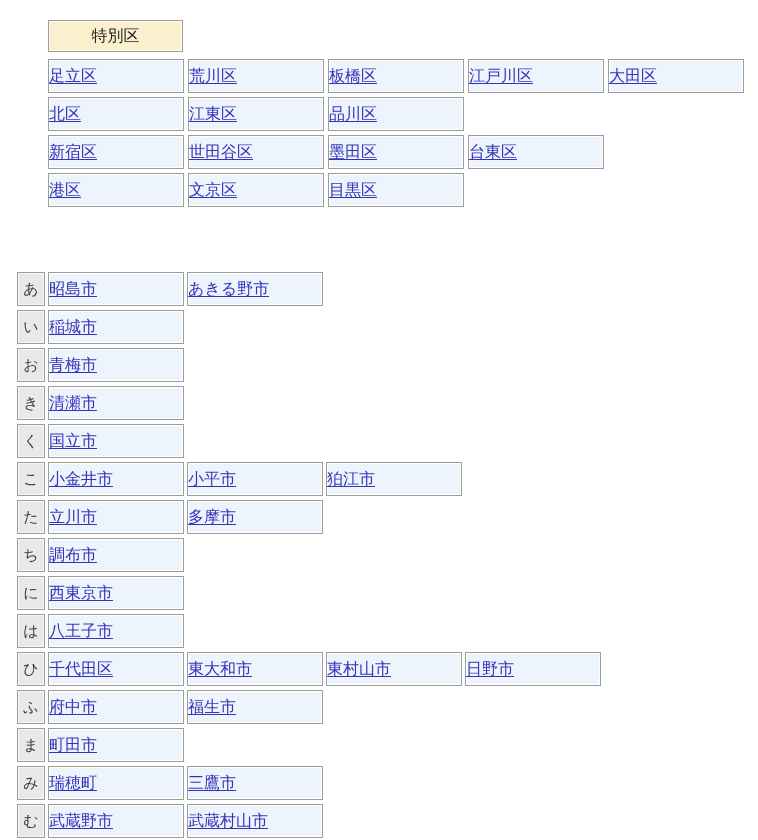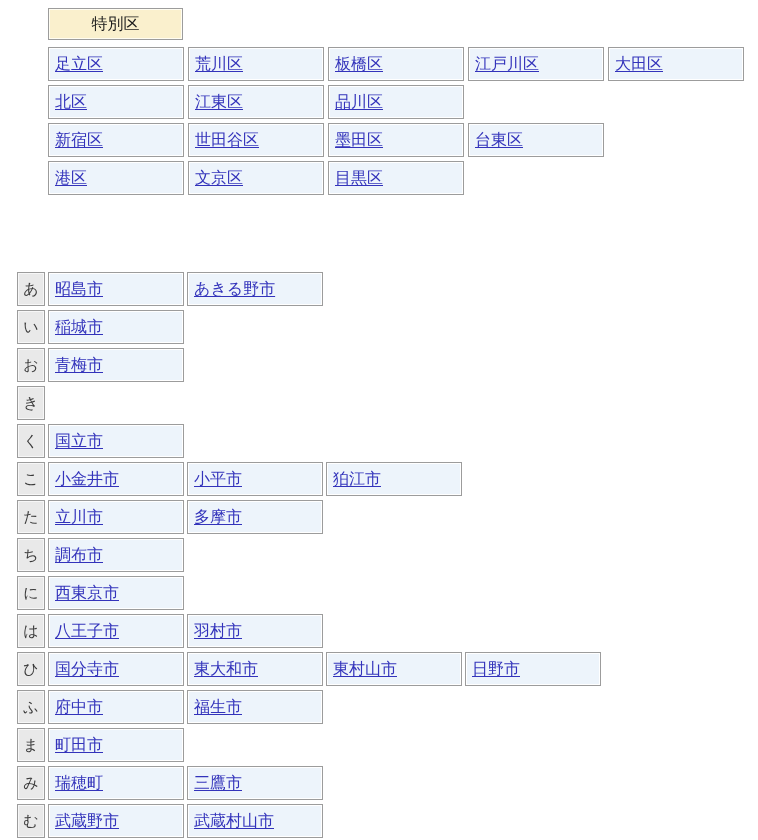--- a/index.html
+++ b/index.html
@@ -11,21 +11,21 @@
   #screen {
     position: relative;
     width: 758px;
     height: 840px;
     background: #ffffff;
     overflow: hidden;
   }
   .wards-section {
     position: absolute;
     left: 48px;
-    top: 8px;
+    top: 20px;
   }
   .header-box {
     width: 135px;
     height: 32px;
     box-sizing: border-box;
     background: var(--header-bg, #faf0cd);
     border: 1px solid var(--border, #9c9c9c);
     box-shadow: inset 0 0 0 1px #fffdf2;
     display: flex;
     align-items: center;
@@ -45,21 +45,21 @@
   }
   .cell {
     width: 136px;
     height: 34px;
     box-sizing: border-box;
     background: var(--cell-bg, #edf4fb);
     border: 1px solid var(--border, #9c9c9c);
     box-shadow: inset 0 0 0 1px #ffffff;
     display: flex;
     align-items: center;
-    padding-left: 6px;
+    padding-left: 0;
   }
   .cell a {
     color: var(--link, #3333bb);
     font-size: 16px;
     text-decoration: underline;
     text-underline-offset: 2px;
     cursor: pointer;
   }
   .cities-section {
     position: absolute;
@@ -166,20 +166,23 @@
         </div>
       </div>
       <div class="city-row">
         <div class="kana">お</div>
         <div class="cell">
           <a href="#">青梅市</a>
         </div>
       </div>
       <div class="city-row">
         <div class="kana">き</div>
+        <div class="cell">
+          <a href="#">清瀬市</a>
+        </div>
       </div>
       <div class="city-row">
         <div class="kana">く</div>
         <div class="cell">
           <a href="#">国立市</a>
         </div>
       </div>
       <div class="city-row">
         <div class="kana">こ</div>
         <div class="cell">
@@ -211,28 +214,25 @@
         <div class="kana">に</div>
         <div class="cell">
           <a href="#">西東京市</a>
         </div>
       </div>
       <div class="city-row">
         <div class="kana">は</div>
         <div class="cell">
           <a href="#">八王子市</a>
         </div>
-        <div class="cell">
-          <a href="#">羽村市</a>
-        </div>
       </div>
       <div class="city-row">
         <div class="kana">ひ</div>
         <div class="cell">
-          <a href="#">国分寺市</a>
+          <a href="#">千代田区</a>
         </div>
         <div class="cell">
           <a href="#">東大和市</a>
         </div>
         <div class="cell">
           <a href="#">東村山市</a>
         </div>
         <div class="cell">
           <a href="#">日野市</a>
         </div>

